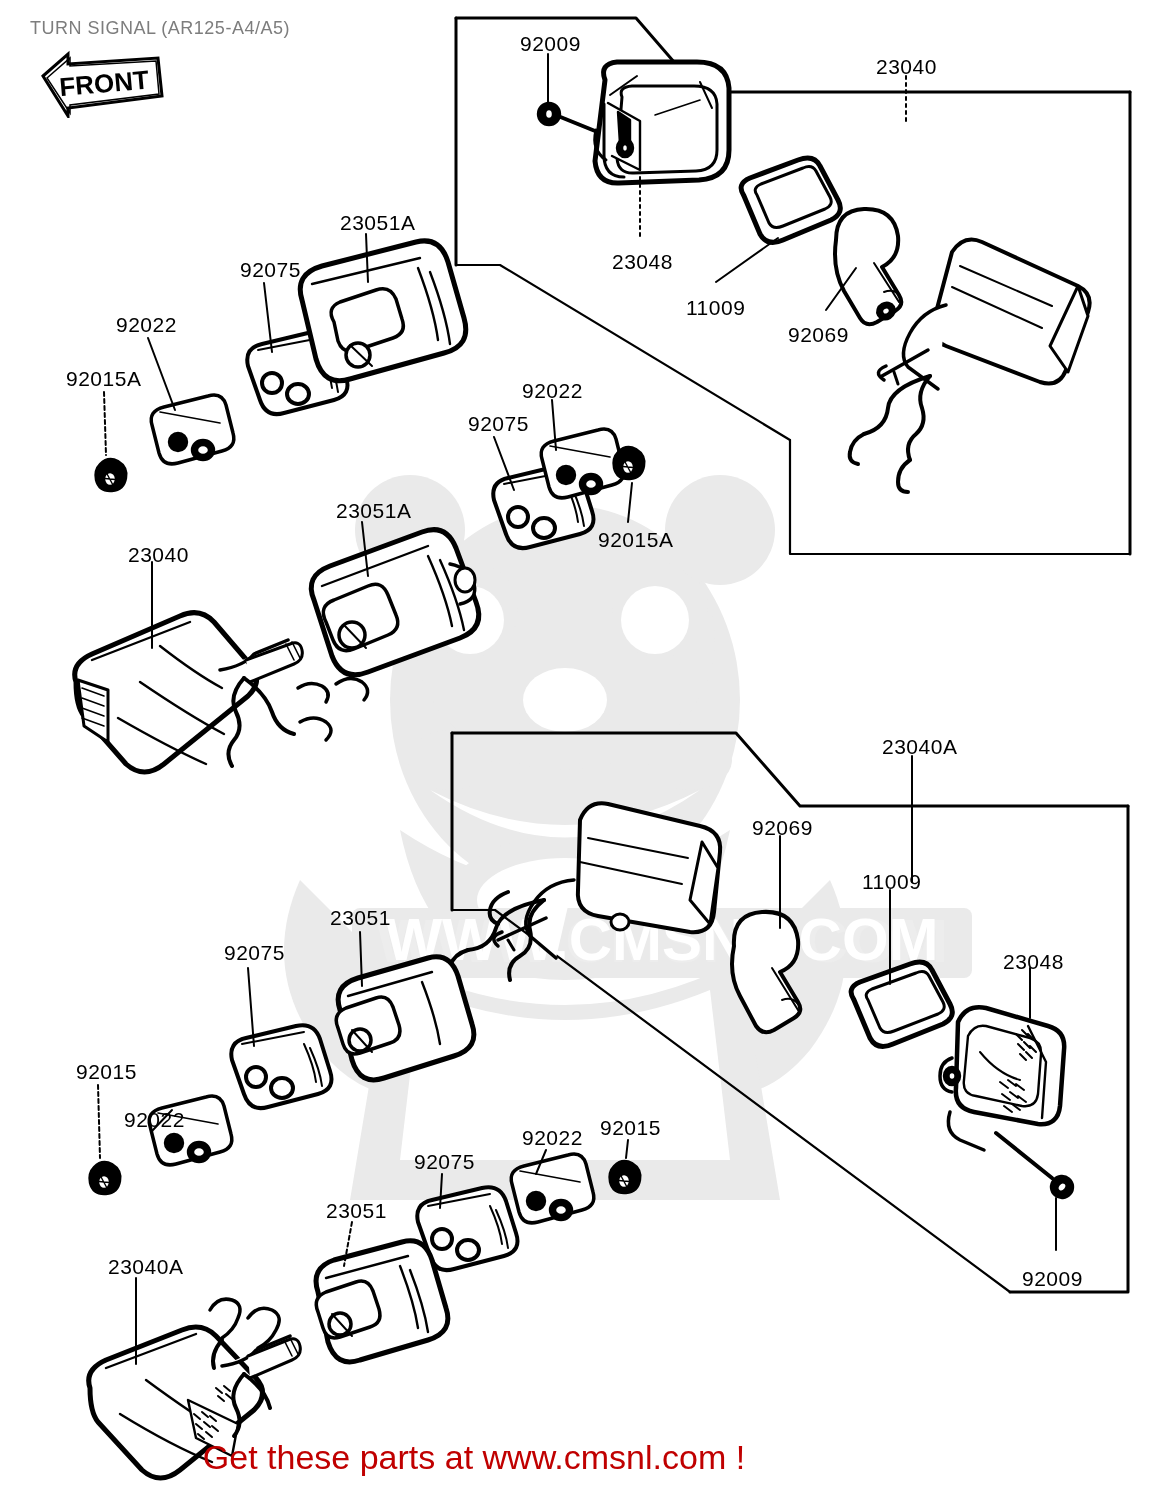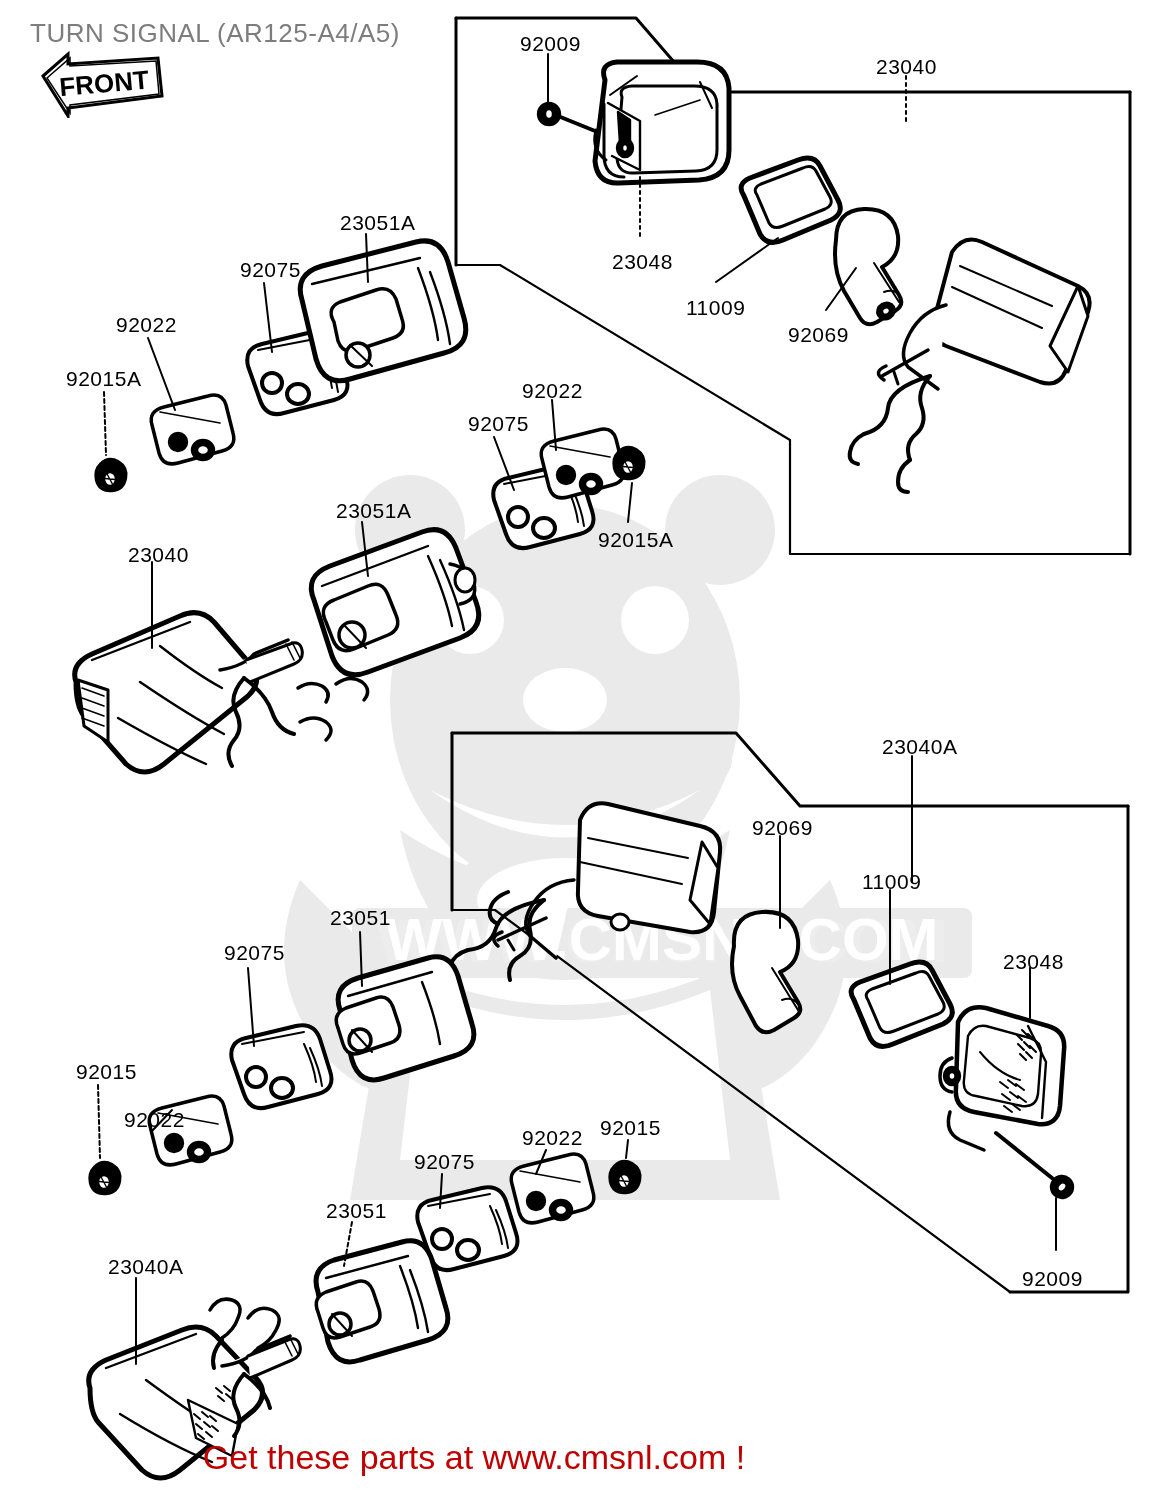--- a/index.html
+++ b/index.html
@@ -13,21 +13,21 @@
     width: 1162px;
     height: 1500px;
     background: #ffffff;
     overflow: hidden;
     font-family: "Liberation Sans", sans-serif;
   }
   #diagram-title {
     position: absolute;
     left: 30px;
     top: 18px;
-    font-size: 26px;
+    font-size: 18px;
     letter-spacing: 0.5px;
     color: #7d7d7d;
     font-family: "Liberation Sans", sans-serif;
     white-space: nowrap;
   }
   #footer-note {
     position: absolute;
     left: 0;
     top: 1438px;
     width: 948px;

